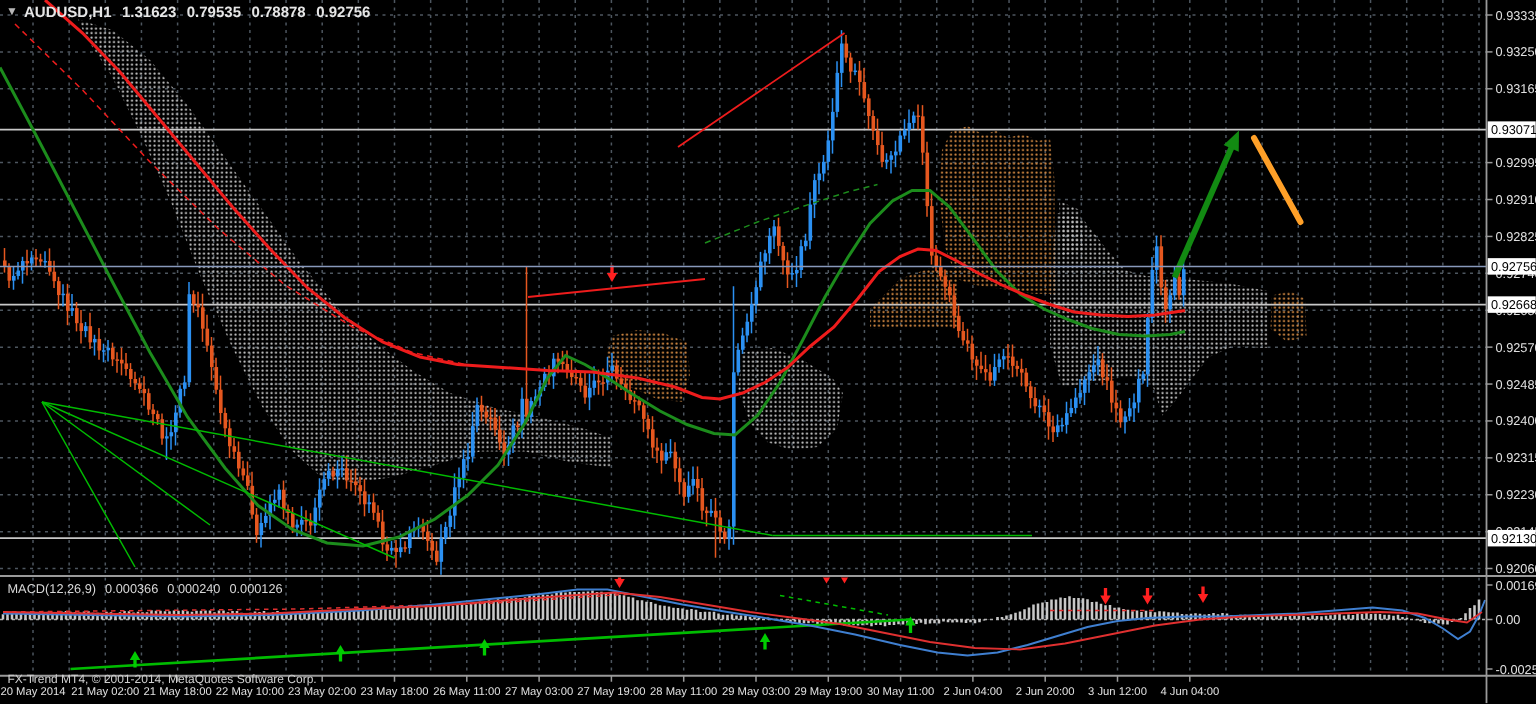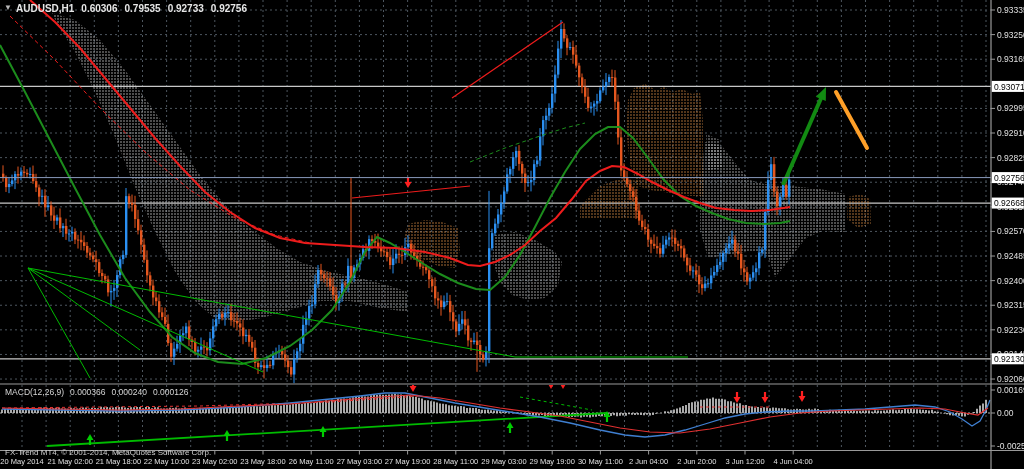--- a/index.html
+++ b/index.html
@@ -1123,16 +1123,16 @@
       <line x1="648.6" y1="450.5" x2="648.6" y2="454.5" stroke="#9a9a9a" stroke-width="1"></line>
       <text x="648.6" y="463.5" fill="#e0e0e0" font-size="7.5" text-anchor="middle" font-family="Liberation Sans, sans-serif">2 Jun 04:00</text>
       <line x1="696.8000000000001" y1="450.5" x2="696.8000000000001" y2="454.5" stroke="#9a9a9a" stroke-width="1"></line>
       <text x="696.8000000000001" y="463.5" fill="#e0e0e0" font-size="7.5" text-anchor="middle" font-family="Liberation Sans, sans-serif">2 Jun 20:00</text>
       <line x1="745" y1="450.5" x2="745" y2="454.5" stroke="#9a9a9a" stroke-width="1"></line>
       <text x="745" y="463.5" fill="#e0e0e0" font-size="7.5" text-anchor="middle" font-family="Liberation Sans, sans-serif">3 Jun 12:00</text>
       <line x1="793.2" y1="450.5" x2="793.2" y2="454.5" stroke="#9a9a9a" stroke-width="1"></line>
       <text x="793.2" y="463.5" fill="#e0e0e0" font-size="7.5" text-anchor="middle" font-family="Liberation Sans, sans-serif">4 Jun 04:00</text>
     </svg>
   <div class="overlay" id="mk">▼</div>
-  <div class="overlay" id="hdr"><span>AUDUSD,H1</span><span>0.60306</span><span>0.79535</span><span>0.92733</span><span>0.92756</span></div>
+  <div class="overlay" id="hdr"><span>AUDUSD,H1</span><span>1.31623</span><span>0.79535</span><span>0.78878</span><span>0.92756</span></div>
   <div class="overlay" id="macd-hdr"><span>MACD(12,26,9)</span><span>0.000366</span><span>0.000240</span><span>0.000126</span></div>
   <div class="overlay" id="copyright">FX-Trend MT4, © 2001-2014, MetaQuotes Software Corp.</div>
 </div>
 
 </body></html>

